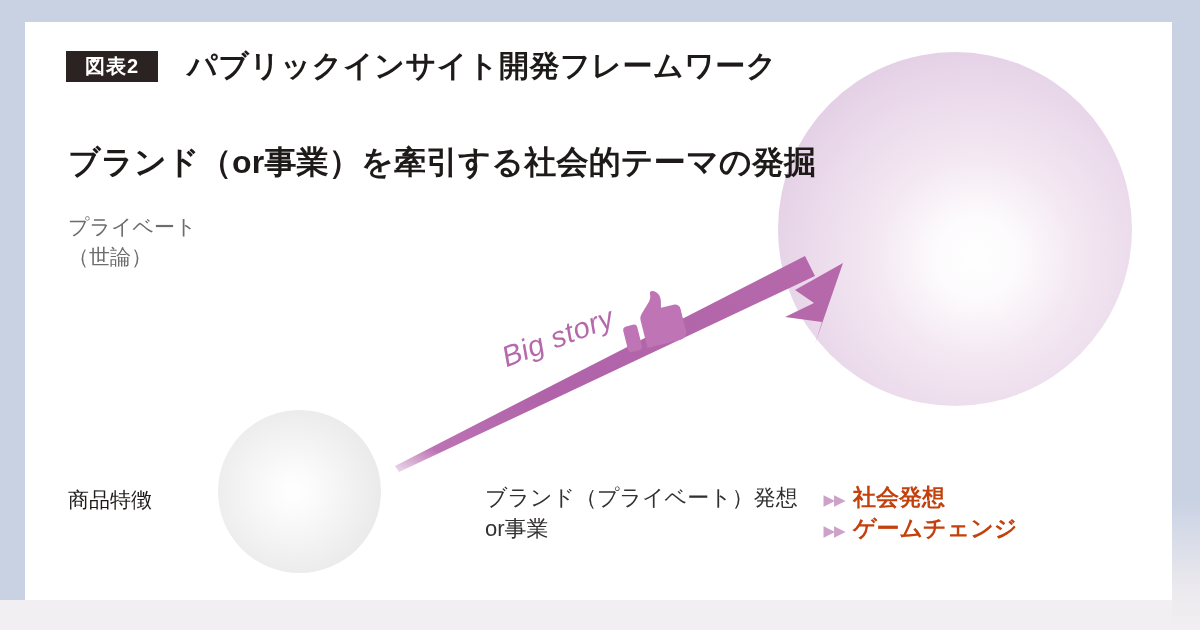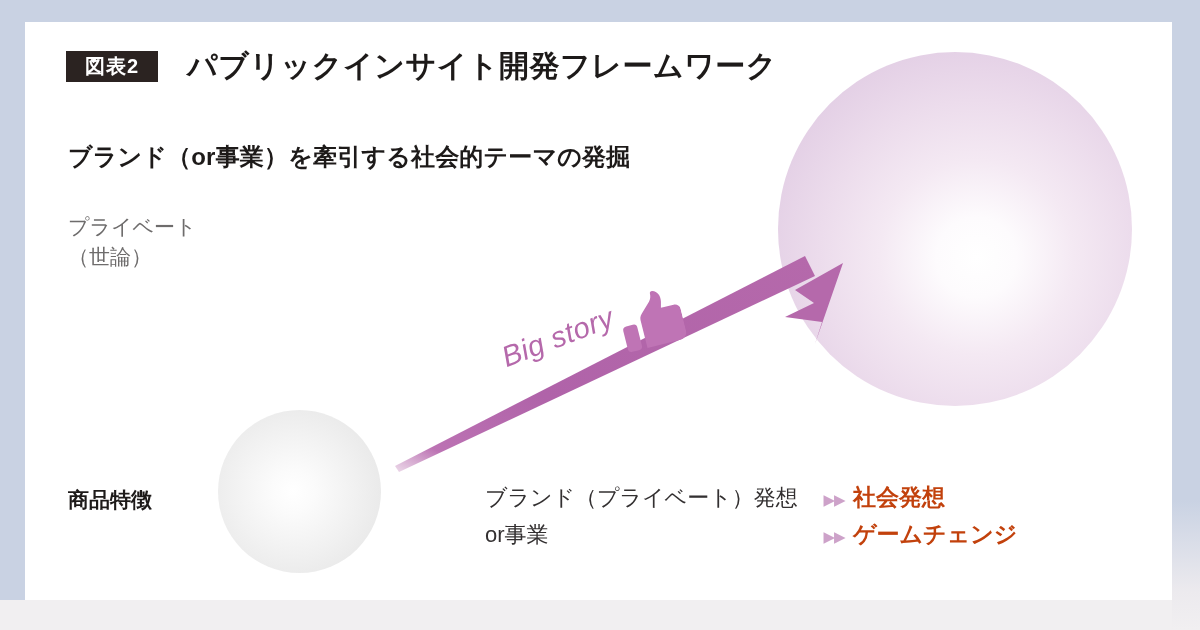--- a/index.html
+++ b/index.html
@@ -149,21 +149,21 @@
     font-size: 30px;
     font-weight: 700;
     color: #1d1a19;
     letter-spacing: 0.5px;
     white-space: nowrap;
   }
   .subtitle {
     position: absolute;
     left: 43px;    
     top: 119px;    
-    font-size: 24px;
+    font-size: 32px;
     font-weight: 700;
     color: #1d1a19;
     letter-spacing: 0.2px;
     white-space: nowrap;
     text-align: center;
   }
 
   
   .label-theme {
     position: absolute;
@@ -173,33 +173,32 @@
     font-weight: 400;
     color: #6e6c6c;
     line-height: 1.42;
     white-space: pre-line;
   }
   .label-product {
     position: absolute;
     left: 43px;
     top: 464px;   
     font-size: 21px;
-    font-weight: 700;
+    font-weight: 400;
     color: #1d1a19;
     white-space: nowrap;
   }
 
   
   .transitions {
     position: absolute;
     left: 460px;   
     top: 460px;    
     display: grid;
     grid-template-columns: 330px 38px auto;
-    row-gap: 6px;
     align-items: baseline;
   }
   .t-from {
     font-size: 22px;
     color: #333031;
     white-space: nowrap;
   }
   .t-mark {
     font-size: 15px;
     color: #cda2c9;

